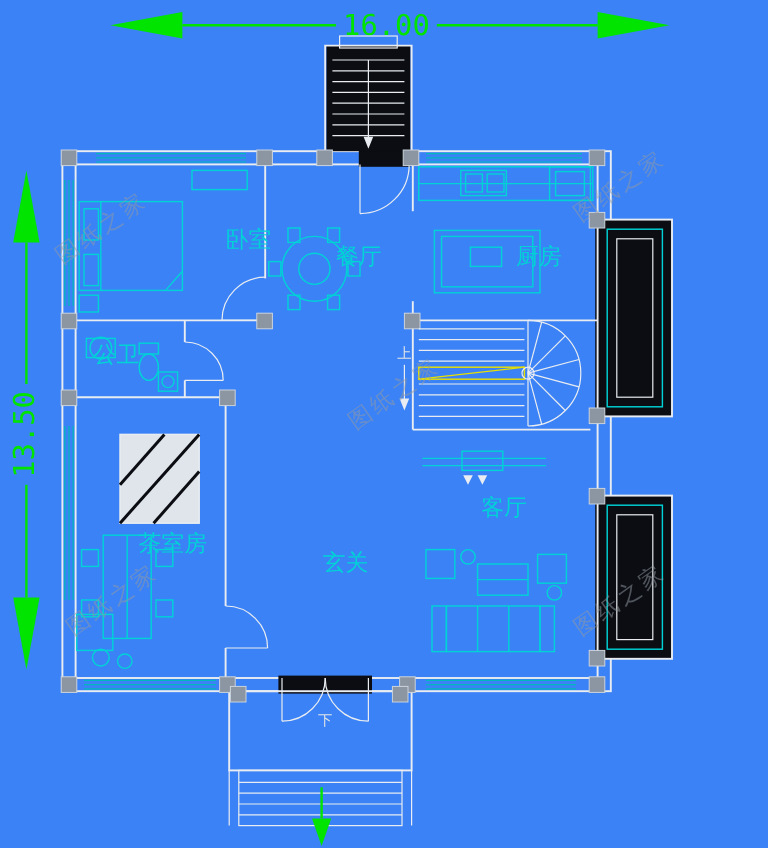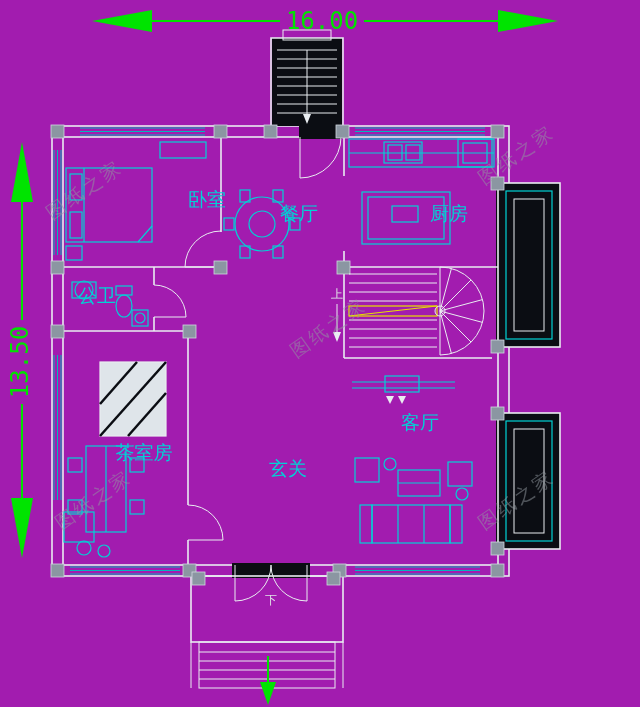--- a/index.html
+++ b/index.html
@@ -1,16 +1,16 @@
 <!DOCTYPE html>
 <html><head>
 <meta charset="utf-8">
 <style>
   html,body{margin:0;padding:0;background:#05060a;}
-  .canvas{position:relative;width:640px;height:707px;background:#a21caf;overflow:hidden;}
+  .canvas{position:relative;width:640px;height:707px;background:#3b82f6;overflow:hidden;}
   svg{display:block;}
   svg text{font-family:"DejaVu Sans",sans-serif;}
   .dim-text{font-family:"DejaVu Sans Mono",monospace;font-size:24px;fill:#00e400;}
   .room-label{font-size:19px;fill:#00d2d6;}
   .small-label{font-size:12px;fill:#dfe3e6;}
   .watermark{font-size:19px;fill:#939aa1;opacity:.5;letter-spacing:3px;}
   .wall{stroke:#e9edf1;stroke-width:1.6;fill:none;}
   .thin{stroke:#e9edf1;stroke-width:1;fill:none;}
   .cyan{stroke:#00d2d6;stroke-width:1.2;fill:none;}
   .green{stroke:#00e400;stroke-width:2;fill:none;}

